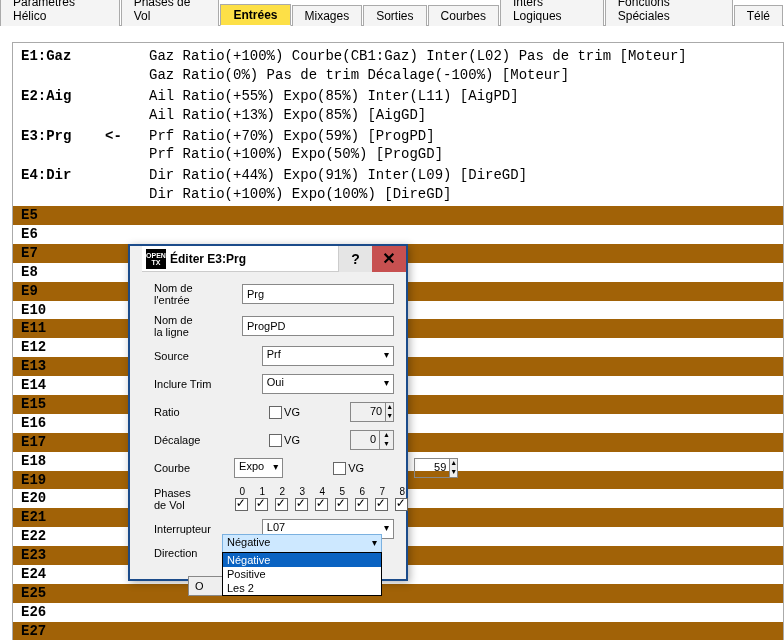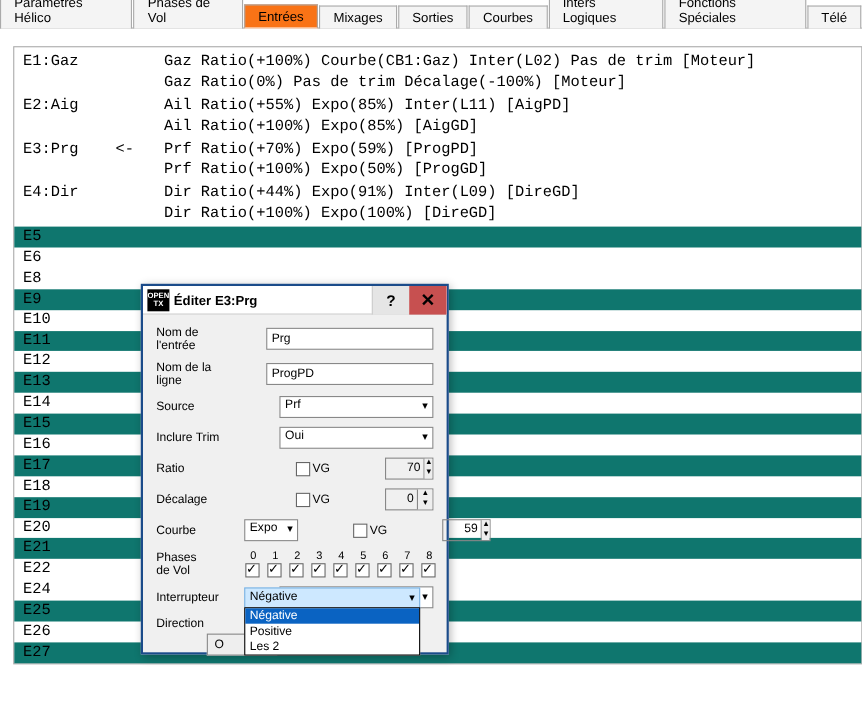--- a/index.html
+++ b/index.html
@@ -2,32 +2,32 @@
 <html><head>
 <meta charset="utf-8">
 <style>
   * { box-sizing: border-box; }
   body { margin: 0; font-family: "Segoe UI", Tahoma, sans-serif; font-size: 12px; background: #fff; color: #000; }
   .root { width: 784px; height: 640px; position: relative; overflow: hidden; }
 
   
   .tabs { display: flex; align-items: flex-end; height: 24px; border-bottom: 1px solid #aaa; margin-top: 2px; }
   .tab { padding: 3px 12px 3px 12px; border: 1px solid #aaa; border-bottom: none; margin-right: 1px; background: #f4f4f4; font-size: 12px; cursor: pointer; position: relative; top: 1px; }
-  .tab.active { background: #f97316; border-bottom: 1px solid #fff; z-index: 2; }
+  .tab.active { background: #fde047; border-bottom: 1px solid #fff; z-index: 2; font-weight: bold; }
 
   
   .listing { margin: 16px 0 0 12px; border: 1px solid #aaa; padding: 4px 0 0 0; font-family: "Courier New", monospace; font-size: 14px; line-height: 1.35; }
   .list-row { display: flex; padding: 0 8px; }
-  .list-row.alt { background: #0f766e; }
-  .col-a { width: 128px; white-space: pre; }
+  .list-row.alt { background: #a16207; }
+  .col-a { width: 128px; white-space: pre; font-weight: bold; }
   .col-b { flex: 1; white-space: pre; }
   .sep { height: 2px; }
 
   
-  .dialog { position: absolute; left: 128px; top: 258px; width: 280px; background: #f0f0f0; border: 2px solid #1b4b8a; box-shadow: 2px 2px 8px rgba(0,0,0,0.3); }
+  .dialog { position: absolute; left: 128px; top: 244px; width: 280px; background: #f0f0f0; border: 2px solid #1b4b8a; box-shadow: 2px 2px 8px rgba(0,0,0,0.3); padding-left: 12px; }
   .titlebar { display: flex; align-items: center; background: #fff; height: 26px; border-bottom: 1px solid #ccc; }
   .title-icon { width: 20px; height: 20px; margin: 0 4px; background: #000; color: #fff; font-size: 7px; display: flex; align-items: center; justify-content: center; font-family: sans-serif; font-weight: bold; text-align: center; line-height: 1; }
   .title-text { flex: 1; font-weight: bold; font-size: 12px; }
   .title-btn { width: 34px; height: 26px; display: flex; align-items: center; justify-content: center; font-weight: bold; font-size: 14px; cursor: pointer; }
   .title-help { background: #e5e5e5; border-left: 1px solid #ccc; }
   .title-close { background: #c75050; color: #000; font-size: 16px; }
 
   .form { padding: 10px 12px 12px 12px; font-size: 11px; font-family: "Segoe UI", Tahoma, sans-serif; }
   .frow { display: flex; align-items: center; margin-bottom: 8px; gap: 44px; }
   .flabel { width: 86px; }
@@ -79,21 +79,21 @@
         <div class="col-a"></div>
         <div class="col-b">Gaz Ratio(0%) Pas de trim Décalage(-100%) [Moteur]</div>
       </div>
       <div class="sep"></div>
       <div class="list-row">
         <div class="col-a">E2:Aig</div>
         <div class="col-b">Ail Ratio(+55%) Expo(85%) Inter(L11) [AigPD]</div>
       </div>
       <div class="list-row">
         <div class="col-a"></div>
-        <div class="col-b">Ail Ratio(+100%) Expo(85%) [AigGD]</div>
+        <div class="col-b">Ail Ratio(+13%) Expo(85%) [AigGD]</div>
       </div>
       <div class="sep"></div>
       <div class="list-row">
         <div class="col-a">E3:Prg    &lt;-</div>
         <div class="col-b">Prf Ratio(+70%) Expo(59%) [ProgPD]</div>
       </div>
       <div class="list-row">
         <div class="col-a"></div>
         <div class="col-b">Prf Ratio(+100%) Expo(50%) [ProgGD]</div>
       </div>
@@ -109,20 +109,21 @@
       <div class="sep"></div>
       <div class="list-row alt">
         <div class="col-a">E5</div>
         <div class="col-b"></div>
       </div>
       <div class="list-row">
         <div class="col-a">E6</div>
         <div class="col-b"></div>
       </div>
       <div class="list-row alt">
+        <div class="col-a">E7</div>
         <div class="col-b"></div>
       </div>
       <div class="list-row">
         <div class="col-a">E8</div>
         <div class="col-b"></div>
       </div>
       <div class="list-row alt">
         <div class="col-a">E9</div>
         <div class="col-b"></div>
       </div>
@@ -172,20 +173,21 @@
       </div>
       <div class="list-row alt">
         <div class="col-a">E21</div>
         <div class="col-b"></div>
       </div>
       <div class="list-row">
         <div class="col-a">E22</div>
         <div class="col-b"></div>
       </div>
       <div class="list-row alt">
+        <div class="col-a">E23</div>
         <div class="col-b"></div>
       </div>
       <div class="list-row">
         <div class="col-a">E24</div>
         <div class="col-b"></div>
       </div>
       <div class="list-row alt">
         <div class="col-a">E25</div>
         <div class="col-b"></div>
       </div>

